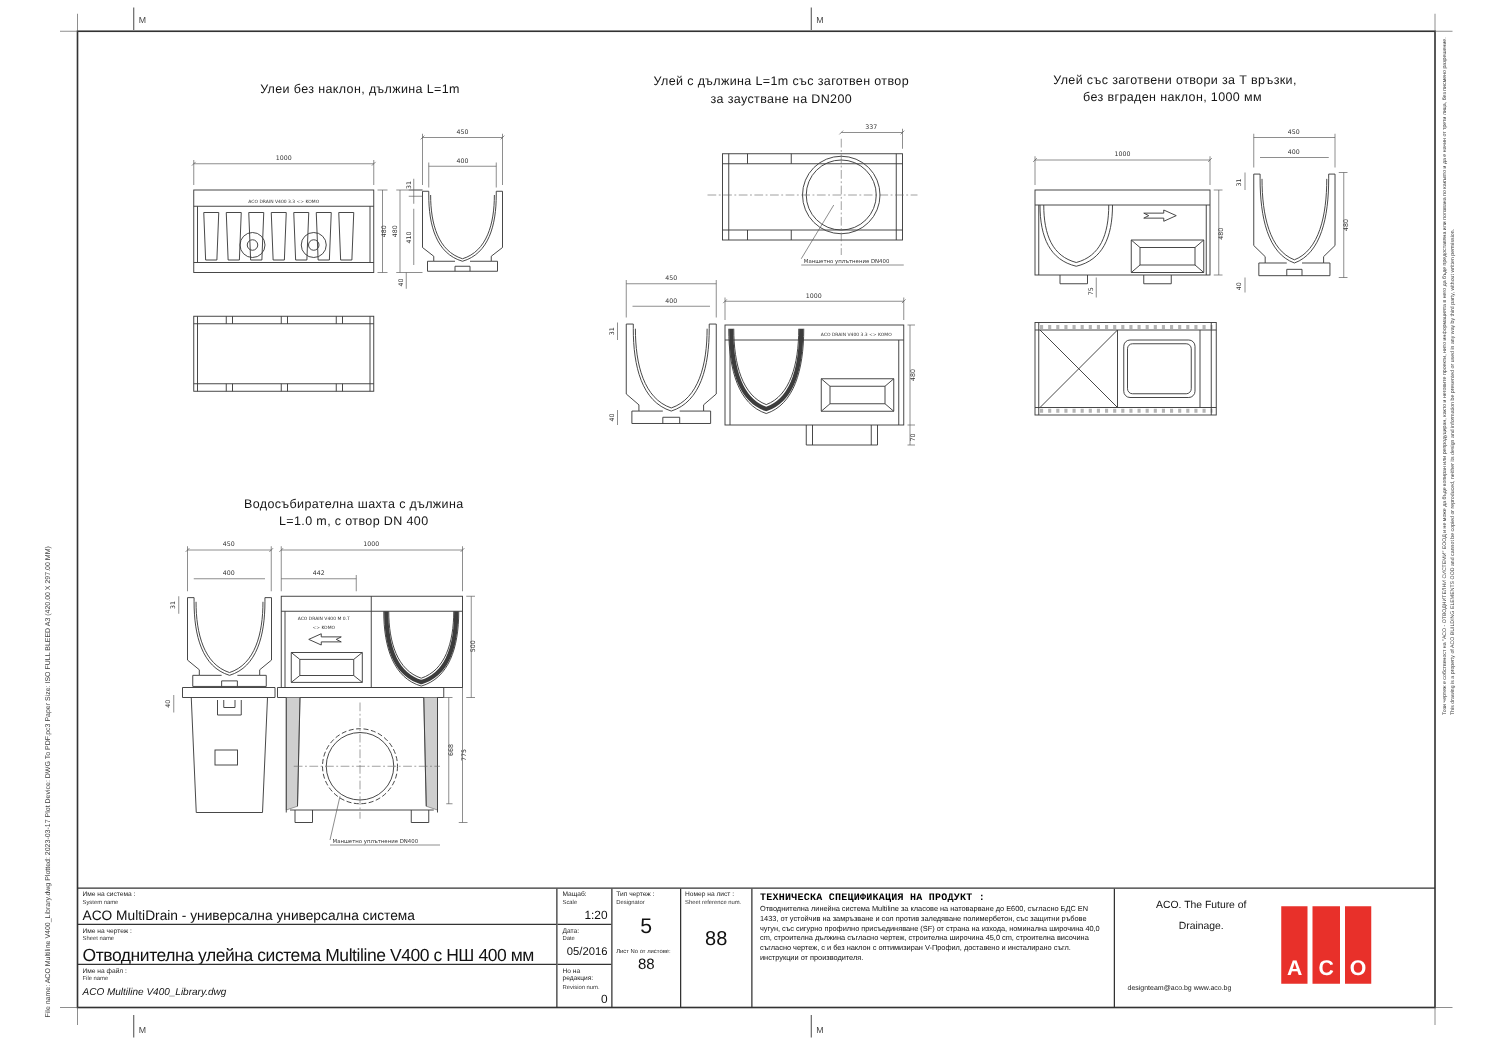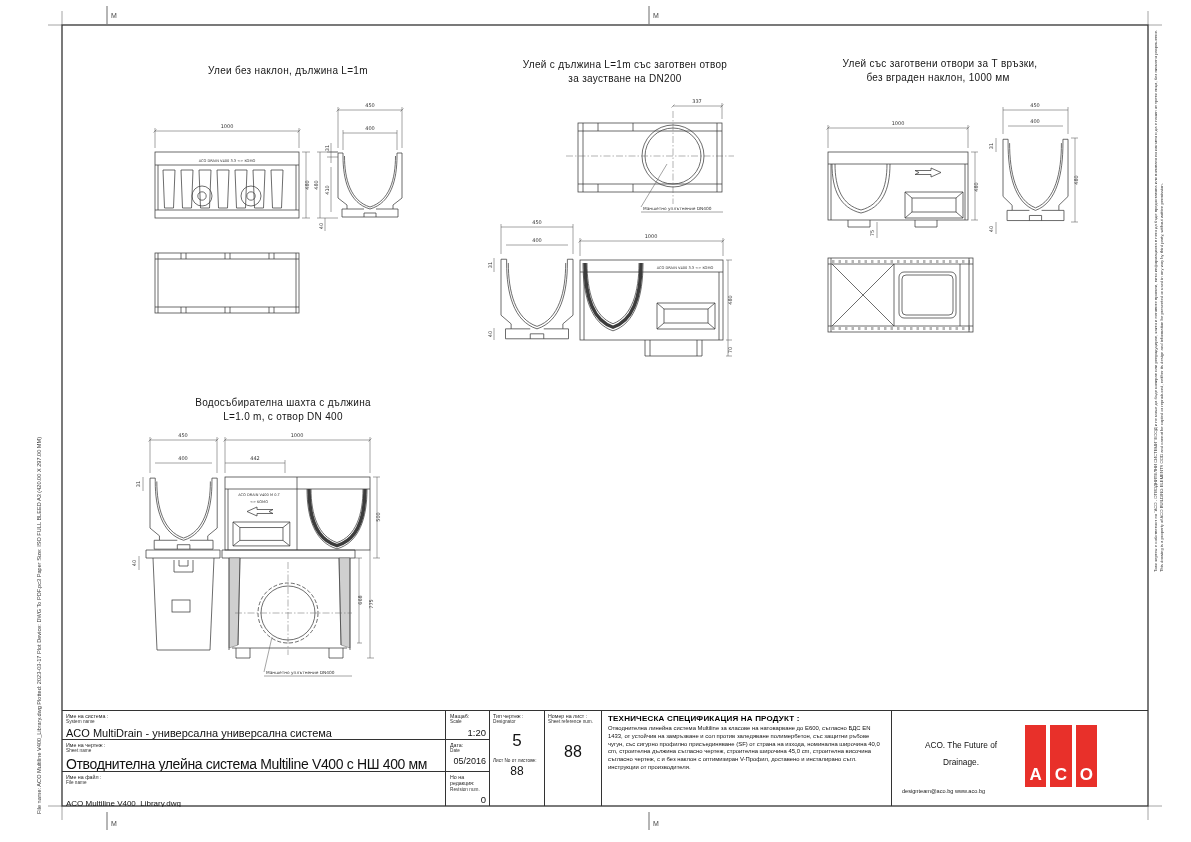--- a/index.html
+++ b/index.html
@@ -28,31 +28,31 @@
   .tb{position:absolute;left:62px;top:710px;width:1086px;height:96px;display:flex;
       border-top:1.2px solid #333;box-sizing:border-box;font-family:"Liberation Sans",sans-serif;}
   .tb .col{box-sizing:border-box;border-right:1px solid #333;height:100%;}
   .tb .col:last-child{border-right:none;}
   .row{box-sizing:border-box;border-bottom:1px solid #333;padding:2px 3px 1px 4px;overflow:hidden;}
   .row:last-child{border-bottom:none;}
   .lab{font-size:5.3px;line-height:1.2;color:#1d1d1d;}
   .lab .en{display:block;font-size:4.7px;color:#333;}
   .v1{font-size:11px;margin-top:2px;color:#111;}
   .v2{font-size:14px;font-weight:400;letter-spacing:-.35px;margin-top:2px;color:#111;}
-  .v3{font-size:8px;margin-top:13px;color:#111;}
+  .v3{font-size:8px;margin-top:3px;color:#111;font-style:italic;}
   .vc{text-align:right;}
   .big-ws{font-size:29px;text-align:center;margin-top:6px;letter-spacing:-1px;color:#111;}
   .big-5{font-size:17px;text-align:center;margin-top:6px;color:#111;}
   .big-88{font-size:16px;text-align:center;margin-top:18px;color:#111;}
   .sub-88{font-size:12px;text-align:center;color:#111;}
   .spec{padding:3px 6px;}
-  .spec-h{font-size:8px;font-weight:700;letter-spacing:.2px;color:#000;}
+  .spec-h{font-size:8px;font-weight:700;letter-spacing:.2px;color:#000;font-family:Liberation Mono, monospace;}
   .spec-b{font-size:5.9px;line-height:1.32;margin-top:2px;color:#111;}
   .brandcol{position:relative;}
-  .slogan{position:absolute;left:14px;top:26px;width:110px;font-size:8.3px;color:#111;text-align:center;line-height:2;}
+  .slogan{position:absolute;left:14px;top:4px;width:110px;font-size:8.3px;color:#111;text-align:center;line-height:2;}
   .contacts{position:absolute;left:10px;bottom:12px;font-size:5.6px;color:#222;}
   .logo{position:absolute;right:8px;top:14px;width:72px;height:62px;display:flex;gap:4px;}
   .bar{position:relative;flex:1;height:100%;}
   .bar span{position:absolute;left:0;right:0;bottom:2px;text-align:center;
             color:#fff;font-size:17px;font-weight:700;font-family:"Liberation Sans",sans-serif;}
 </style>
 </head>
 <body>
 
 <div class="sheet">

